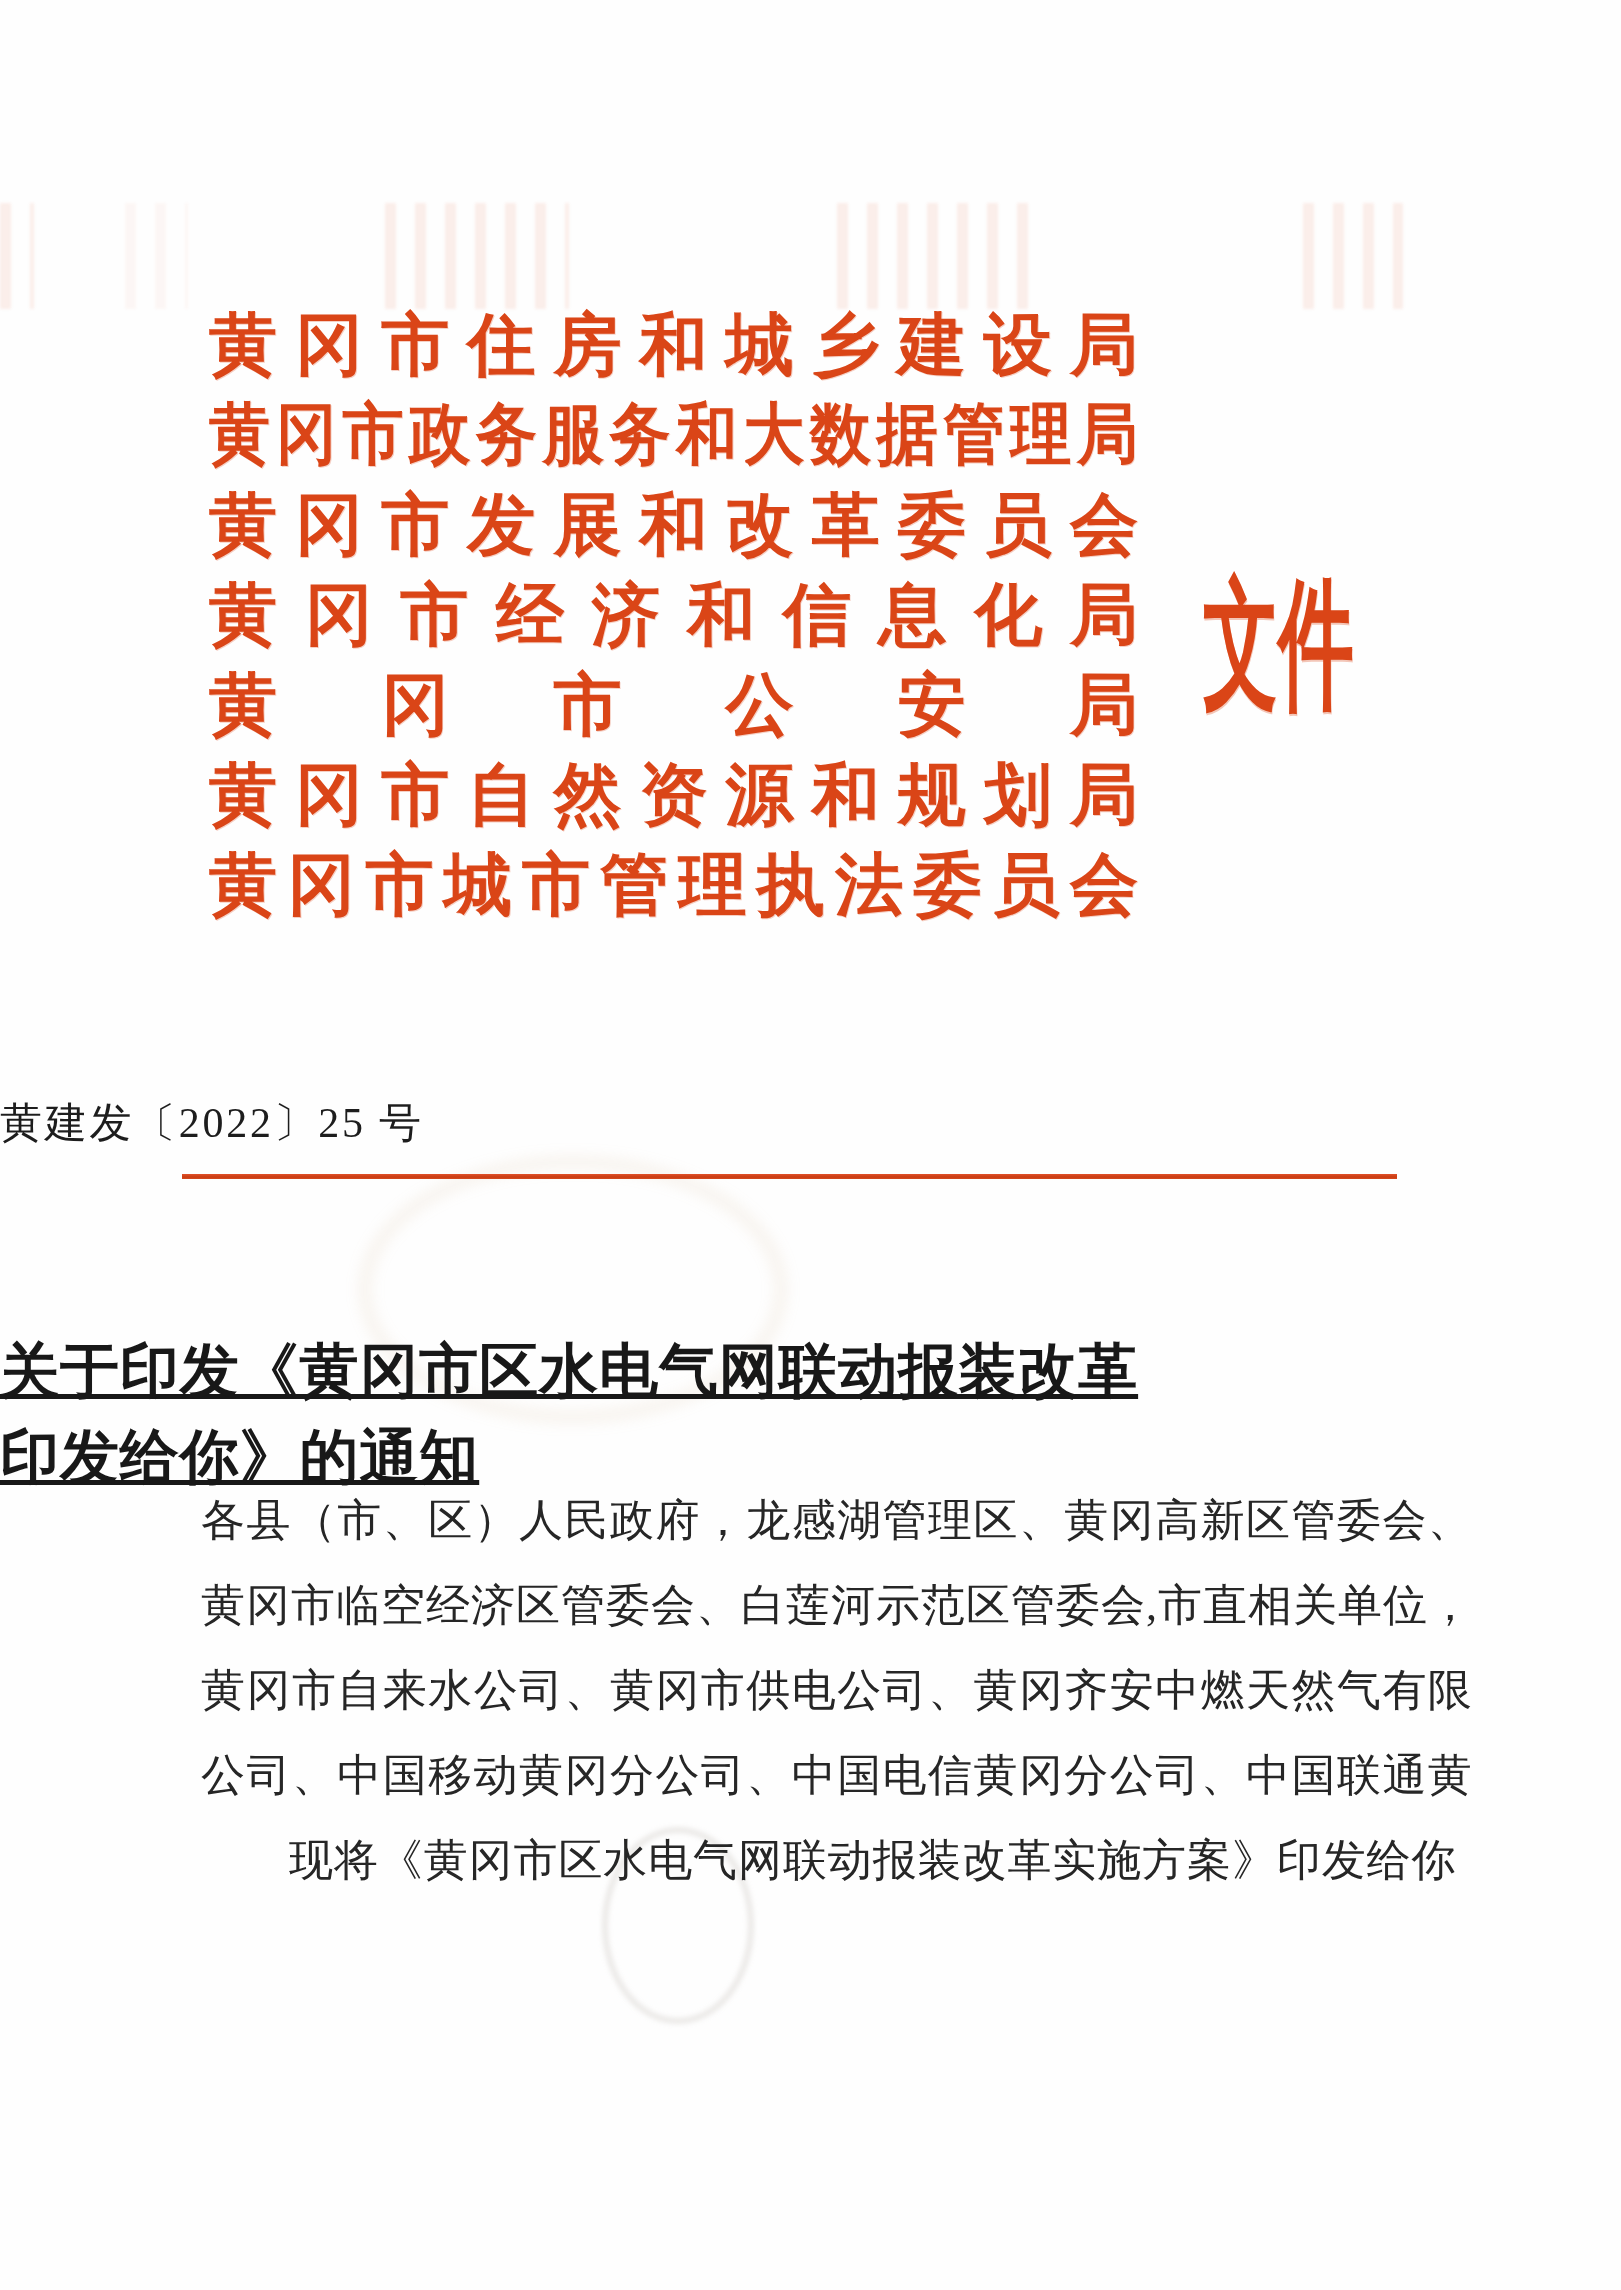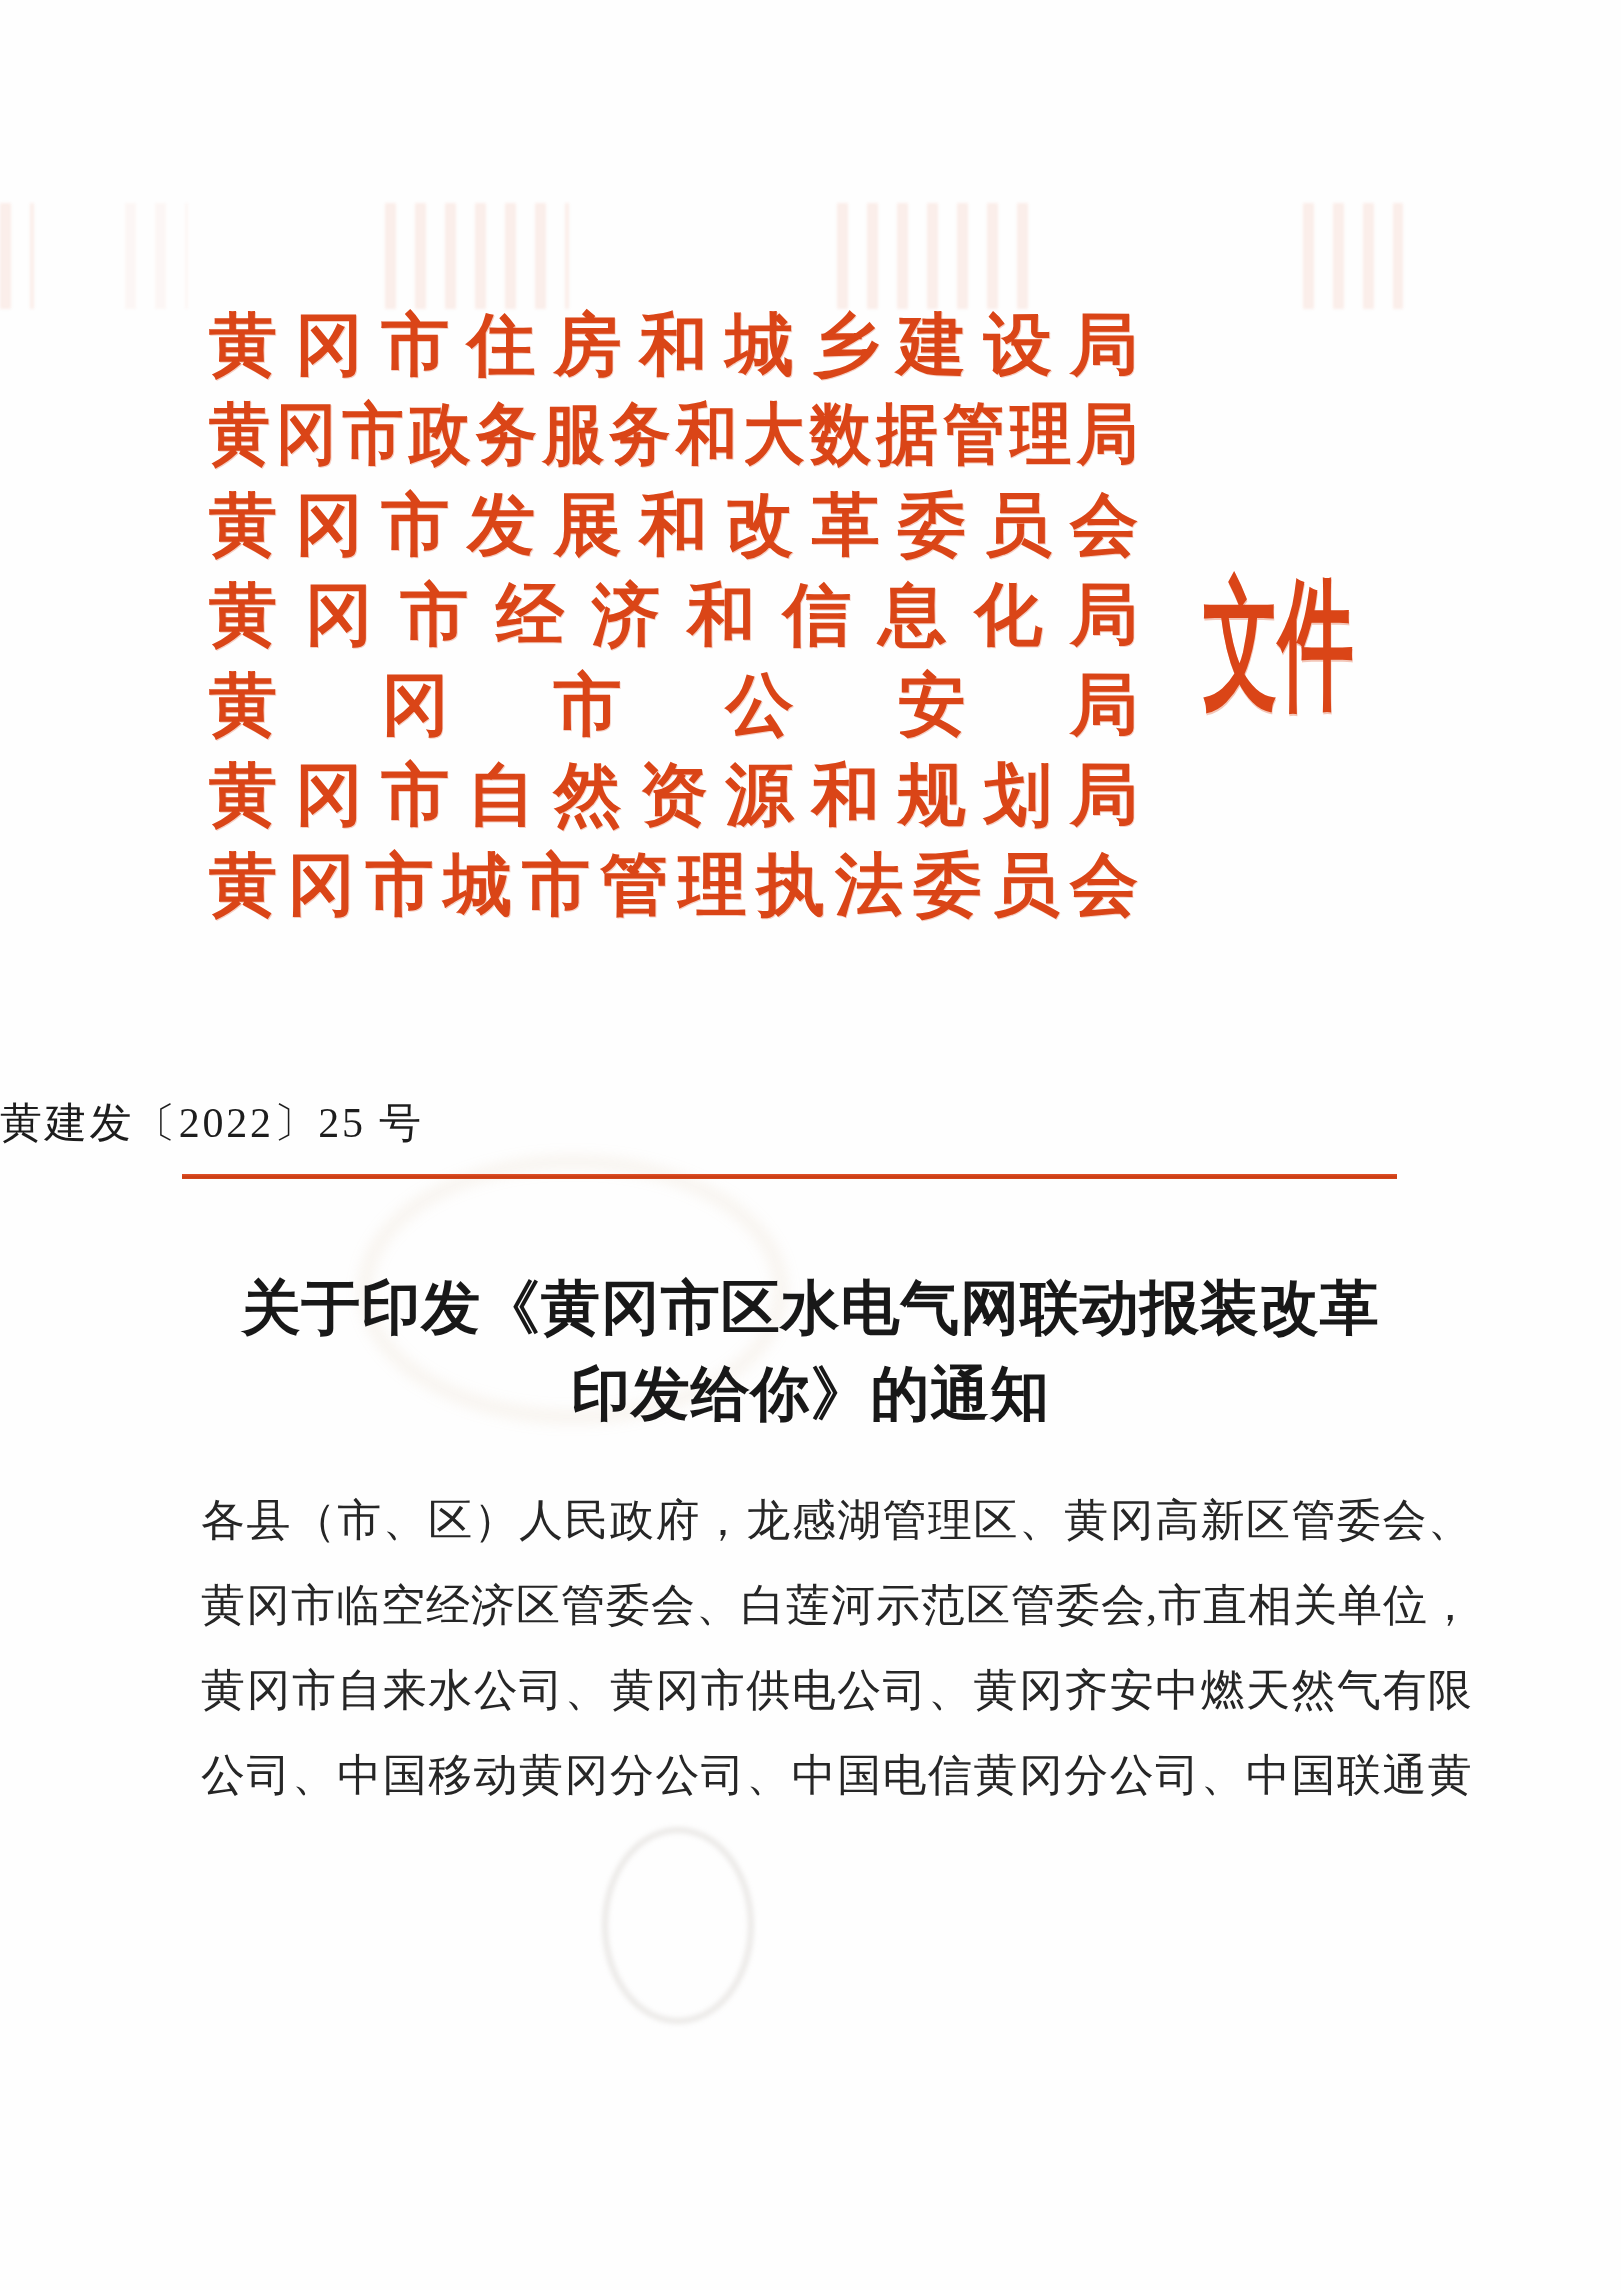--- a/index.html
+++ b/index.html
@@ -69,23 +69,23 @@
   }
 
   
   .red-rule {
     position:absolute; left:182px; top:1174px; width:1215px; height:5.4px;
     background:linear-gradient(180deg,#e0512a 0%, #c93c12 60%, #d54a1f 100%);
   }
 
   
   .title {
-    position:absolute; left:0; top:1265px; width:1621px;
-    text-align:center; font-weight:bold; color:#181818;
-    font-size:59px; line-height:86px; letter-spacing:0.9px;
+    position:absolute; left:0; top:1328px; width:1621px;
+    font-weight:bold; color:#181818;
+    font-size:59px; line-height:86px; letter-spacing:0.9px;text-decoration:underline;
   }
 
   
   .body-text {
     position:absolute; left:201px; top:1478px; width:1271px;
     color:#262626; font-size:44px;
   }
   .body-line {
     height:85px; display:block; line-height:85px;
     white-space:nowrap; letter-spacing:0.9px;
@@ -329,16 +329,17 @@
         <span>分</span>
         <span>公</span>
         <span>司</span>
         <span>、</span>
         <span>中</span>
         <span>国</span>
         <span>联</span>
         <span>通</span>
         <span>黄</span>
       </div>
+    <div class="body-line indent">现将《黄冈市区水电气网联动报装改革实施方案》印发给你</div>
   </div>
 
 </div>
 
 
 </body></html>

